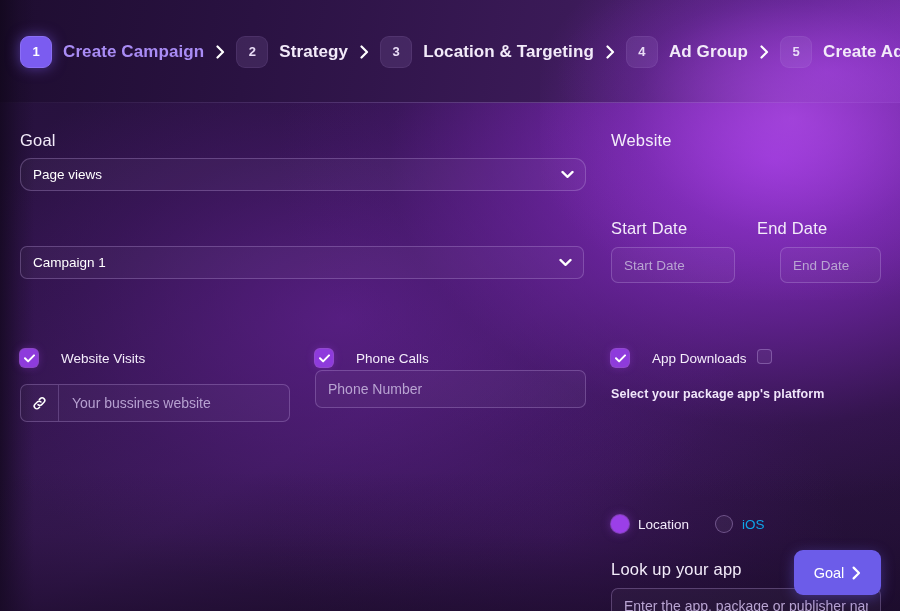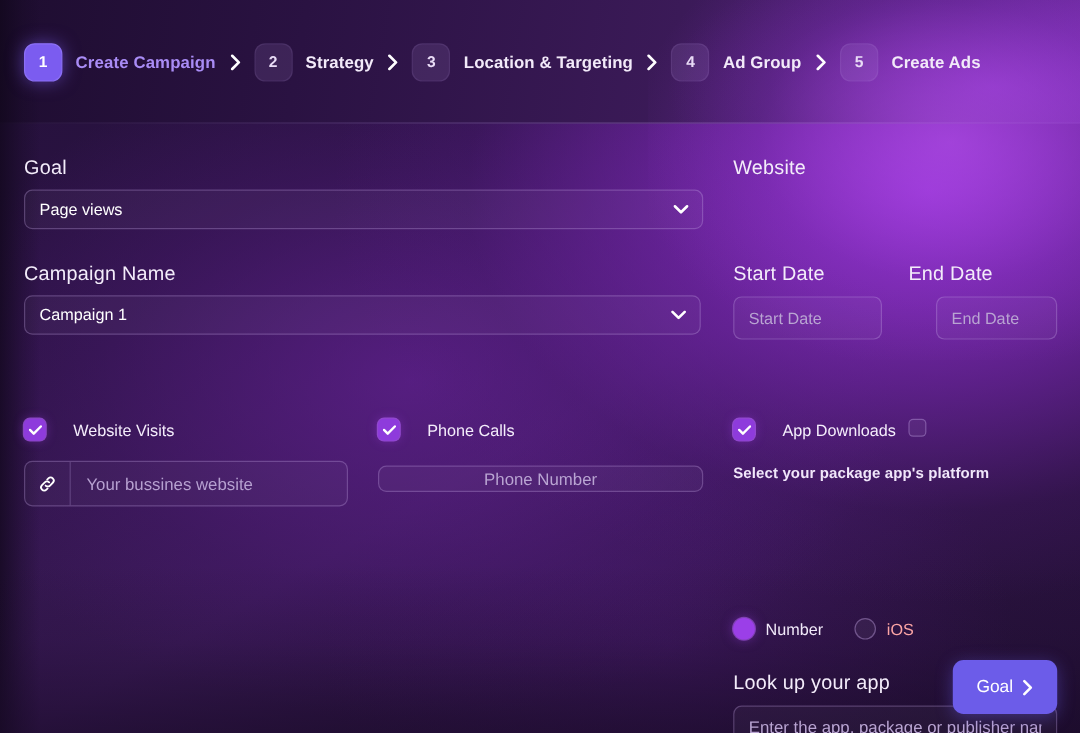--- a/index.html
+++ b/index.html
@@ -68,21 +68,21 @@
     border: 1px solid rgba(200,170,235,0.10);
     flex: none;
   }
   .step.active .step-badge {
     background: #7b5cf0;
     border-color: #8b6ff5;
     color: #ffffff;
     box-shadow: 0 0 14px rgba(123,92,240,0.55);
   }
   .step-label {
-    margin-left: 11px; font-size: 14px; font-weight: 700;
+    margin-left: 11px; font-size: 17px; font-weight: 700;
     color: #f2eaf9; white-space: nowrap; letter-spacing: .1px;
   }
   .step.active .step-label { color: #a98cf5; }
   .step-sep {
     margin: 0 11px 0 12px; color: #ffffff; font-size: 15px;
     font-weight: 700; line-height: 1; display: flex; align-items: center;
   }
   .step-sep svg { display: block; }
 
   
@@ -111,21 +111,21 @@
 
   .select-box { padding-right: 34px; }
   .caret {
     position: absolute; right: 11px; top: 50%; transform: translateY(-50%);
     width: 13px; height: 13px; display: flex; align-items: center; justify-content: center;
   }
   .caret svg { display: block; }
 
   
   .goal-label       { position: absolute; left: 20px; top: 28px; }
-  .goal-select      { position: absolute; left: 20px; top: 55px; width: 566px; }
+  .goal-select      { position: absolute; left: 20px; top: 55px; width: 566px; border-radius: 11px; }
   .camp-label       { position: absolute; left: 20px; top: 116px; }
   .camp-select      { position: absolute; left: 20px; top: 143px; width: 564px; }
 
   
   .source-label     { position: absolute; left: 611px; top: 28px; }
   .source-input     { position: absolute; left: 611px; top: 57px; width: 270px; height: 35px; }
   .start-label      { position: absolute; left: 611px; top: 116px; }
   .start-input      { position: absolute; left: 611px; top: 144px; width: 124px; height: 36px; }
   .enddate-check    { position: absolute; left: 757px; top: 246px; }
   .end-label        { position: absolute; left: 757px; top: 116px; }
@@ -165,40 +165,40 @@
     width: 38px; height: 100%;
     display: flex; align-items: center; justify-content: center;
     border-right: 1px solid rgba(195,165,230,0.26);
     flex: none;
   }
   .website-icon svg { display: block; }
   .website-text {
     padding-left: 13px; font-size: 14px; color: #b6a0d0; white-space: nowrap;
   }
 
-  .phone-input { position: absolute; left: 315px; top: 285px; width: 271px; height: 22px; justify-content: center; }
+  .phone-input { position: absolute; left: 315px; top: 267px; width: 271px; height: 38px; }
   .phone-input .txt { font-size: 14px; }
 
   
   .platform-hint { position: absolute; left: 611px; top: 284px; }
   .radio-row { position: absolute; left: 611px; top: 412px; display: flex; align-items: center; gap: 26px; }
   .radio-item { display: flex; align-items: center; gap: 9px; }
   .radio {
     width: 18px; height: 18px; border-radius: 50%; flex: none;
   }
   .radio.on {
     background: #9b3fe8;
     box-shadow: 0 0 0 1px rgba(175,95,240,0.55), 0 0 10px rgba(155,63,232,0.5);
   }
   .radio.off {
     background: rgba(255,255,255,0.05);
     border: 1.5px solid rgba(190,160,225,0.42);
   }
   .radio-label { font-size: 13.5px; color: #f1e9f9; }
-  .radio-label.dim { color: #fca5a5; }
+  .radio-label.dim { color: #0ea5e9; }
 
   .lookup-label { position: absolute; left: 611px; top: 457px; }
   .lookup-input { position: absolute; left: 611px; top: 485px; width: 270px; height: 35px; }
   .lookup-input .txt { font-size: 14px; }
 
   
   .next-btn {
     position: absolute; left: 794px; top: 550px; width: 87px; height: 45px;
     background: #6c5ce9; border: none; border-radius: 9px;
     display: flex; align-items: center; justify-content: center; gap: 8px;
@@ -272,21 +272,20 @@
     <div class="fld-label goal-label">Goal</div>
     <div class="input-box select-box goal-select">
       <span class="txt">Page views</span>
       <span class="caret">
         <svg width="13" height="8" viewBox="0 0 13 8">
             <path d="M1.4 1.4 L6.5 6.4 L11.6 1.4" stroke="#ffffff" stroke-width="2.2" fill="none" stroke-linecap="round" stroke-linejoin="round"></path>
           </svg>
       </span>
     </div>
 
-    <div class="fld-label camp-label">Campaign Name</div>
     <div class="input-box select-box camp-select">
       <span class="txt">Campaign 1</span>
       <span class="caret">
         <svg width="13" height="8" viewBox="0 0 13 8">
             <path d="M1.4 1.4 L6.5 6.4 L11.6 1.4" stroke="#ffffff" stroke-width="2.2" fill="none" stroke-linecap="round" stroke-linejoin="round"></path>
           </svg>
       </span>
     </div>
 
     <div class="fld-label source-label">Website</div>
@@ -341,21 +340,21 @@
           </svg>
       </span>
       <span class="check-label">App Downloads</span>
     </div>
 
     <div class="fld-label small platform-hint">Select your package app's platform</div>
 
     <div class="radio-row">
       <div class="radio-item">
         <span class="radio on"></span>
-        <span class="radio-label">Number</span>
+        <span class="radio-label">Location</span>
       </div>
       <div class="radio-item">
         <span class="radio off"></span>
         <span class="radio-label dim">iOS</span>
       </div>
     </div>
 
     <div class="fld-label lookup-label">Look up your app</div>
     <div class="input-box ph lookup-input">
       <span class="txt">Enter the app, package or publisher nam</span>

